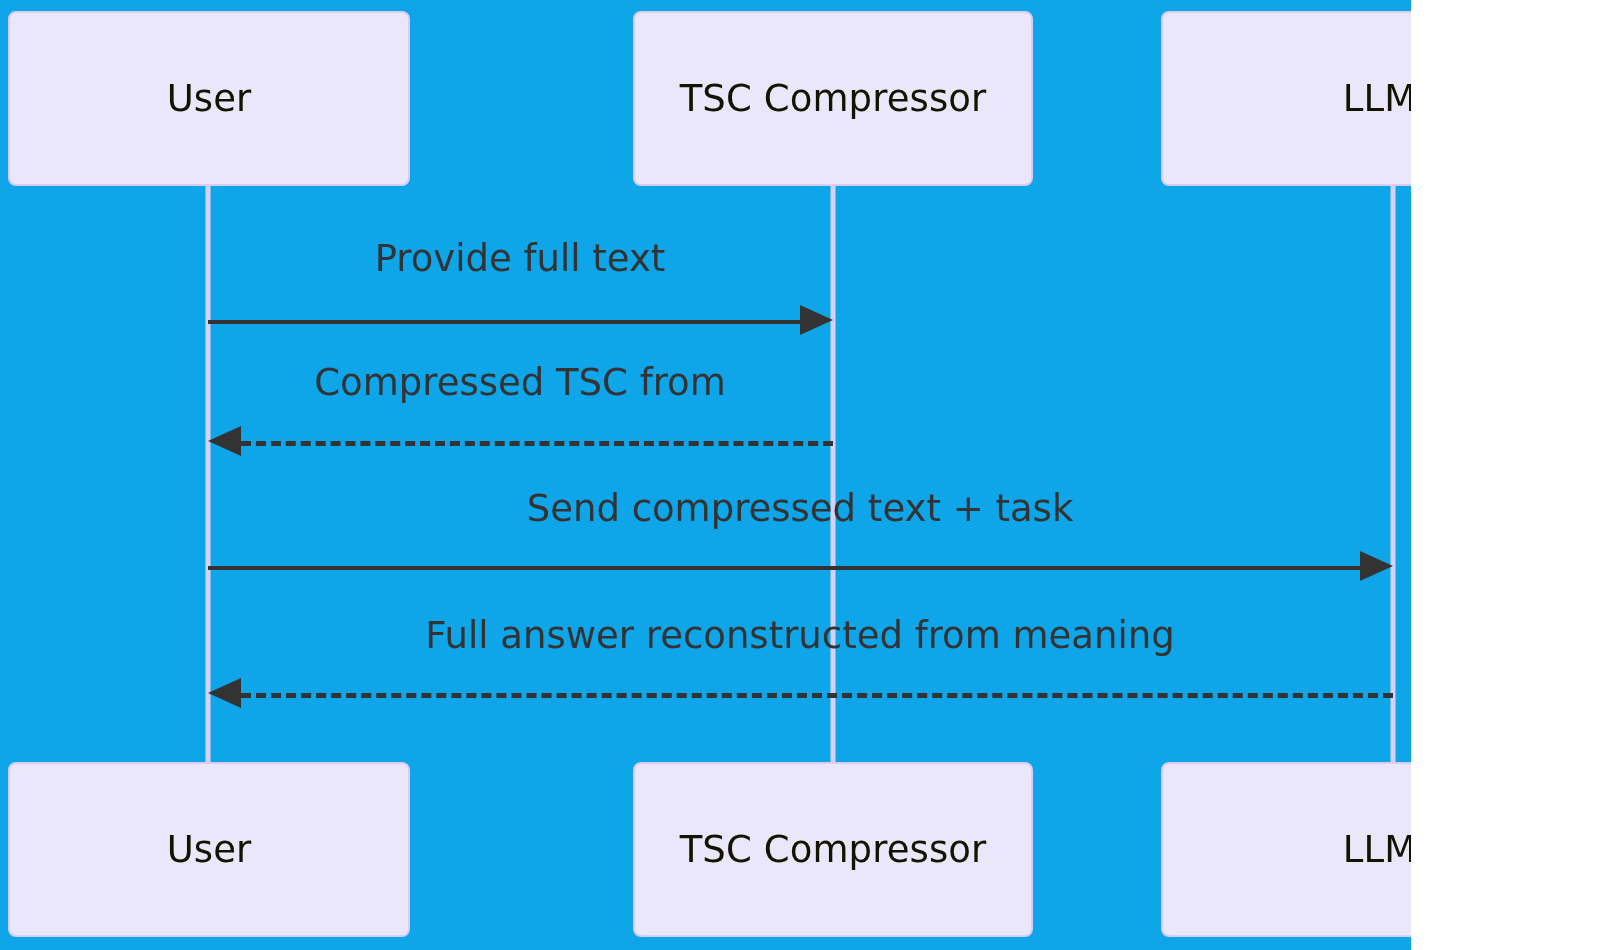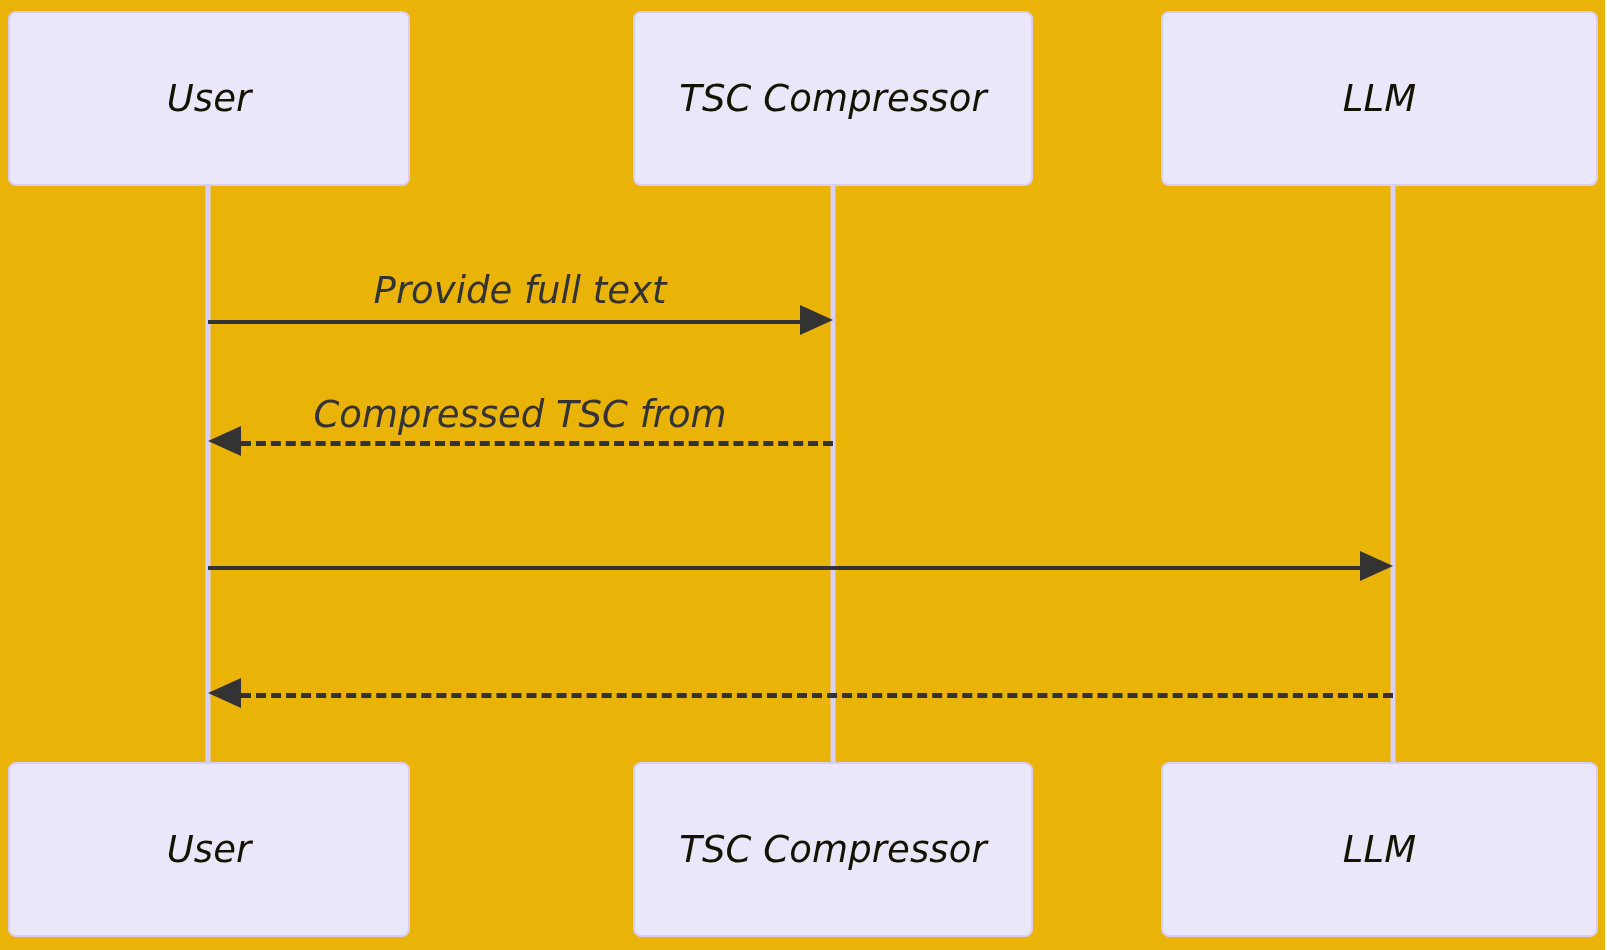--- a/index.html
+++ b/index.html
@@ -6,25 +6,24 @@
   html, body {
     margin: 0;
     padding: 0;
     background: #ffffff;
   }
   body {
     font-family: "DejaVu Sans", "Liberation Sans", sans-serif;
   }
   #diagram {
     position: relative;
-    width: 1605px;
+    width: 1411px;
     height: 950px;
-    background: #eab308;
+    background: #0ea5e9;
     overflow: hidden;
-    font-style: italic;
   }
   .lifeline {
     position: absolute;
     width: 5px;
     background: #d9d1f4;
     transform: translateX(-2.5px);
   }
   .actor-box {
     position: absolute;
     box-sizing: border-box;
@@ -44,21 +43,20 @@
     white-space: nowrap;
   }
   .msg-label {
     position: absolute;
     font-size: 37px;
     color: #333333;
     line-height: 1;
     white-space: nowrap;
     transform: translateX(-50%);
     text-align: left;
-    margin-top: 32px;
   }
   .msg-line {
     position: absolute;
     height: 0;
     border-top: 4px solid #333333;
   }
   .msg-line.dashed {
     border-top-style: dashed;
     border-top-width: 5px;
   }
@@ -96,23 +94,25 @@
   </div>
 
   <div class="msg-label" style="left:520px; top:240px;">Provide full text</div>
   <div class="msg-line" style="left:208px; top:320px; width:592px;"></div>
   <div class="arrowhead right" style="left:800px; top:305px;"></div>
 
   <div class="msg-label" style="left:520px; top:364px;">Compressed TSC from</div>
   <div class="msg-line dashed" style="left:241px; top:441px; width:592px;"></div>
   <div class="arrowhead left" style="left:208px; top:426px;"></div>
 
+  <div class="msg-label" style="left:800px; top:490px;">Send compressed text + task</div>
   <div class="msg-line" style="left:208px; top:566px; width:1152px;"></div>
   <div class="arrowhead right" style="left:1360px; top:551px;"></div>
 
+  <div class="msg-label" style="left:800px; top:617px;">Full answer reconstructed from meaning</div>
   <div class="msg-line dashed" style="left:241px; top:693px; width:1152px;"></div>
   <div class="arrowhead left" style="left:208px; top:678px;"></div>
 
   <div class="actor-box" style="left:8px; top:762px; width:402px; height:175px;">
     <span class="actor-label">User</span>
   </div>
   <div class="actor-box" style="left:633px; top:762px; width:400px; height:175px;">
     <span class="actor-label">TSC Compressor</span>
   </div>
   <div class="actor-box" style="left:1161px; top:762px; width:437px; height:175px;">

